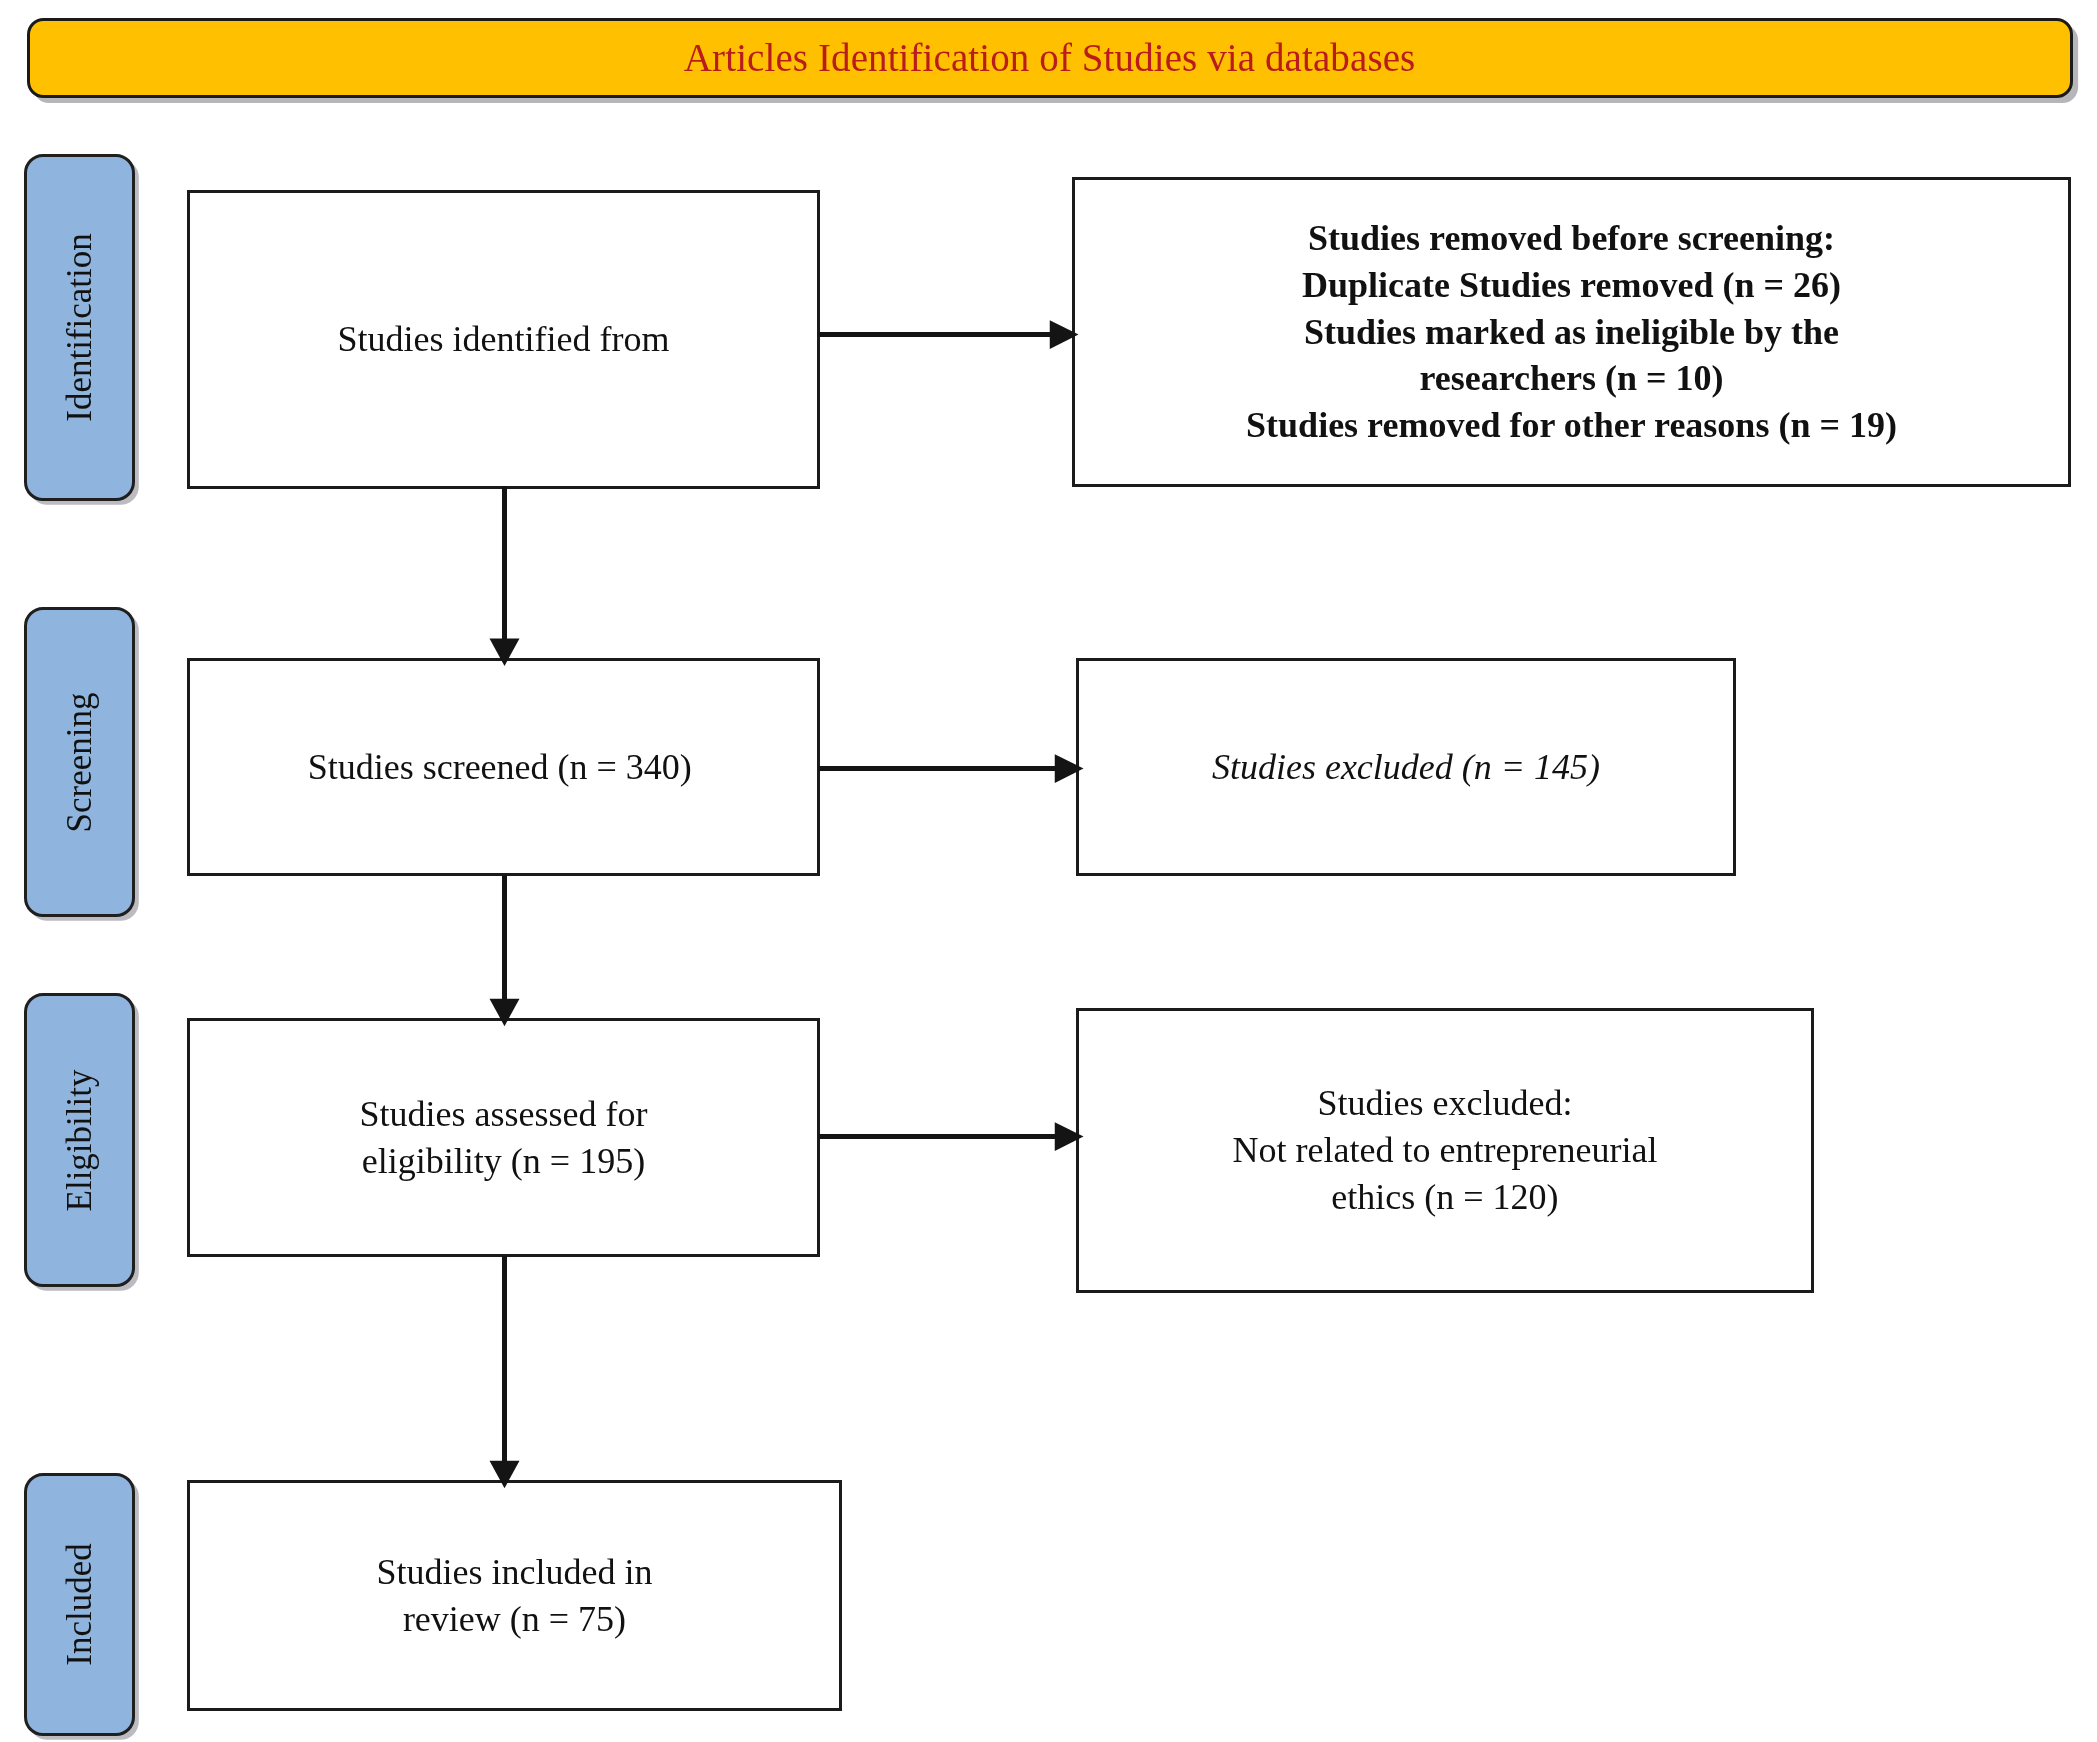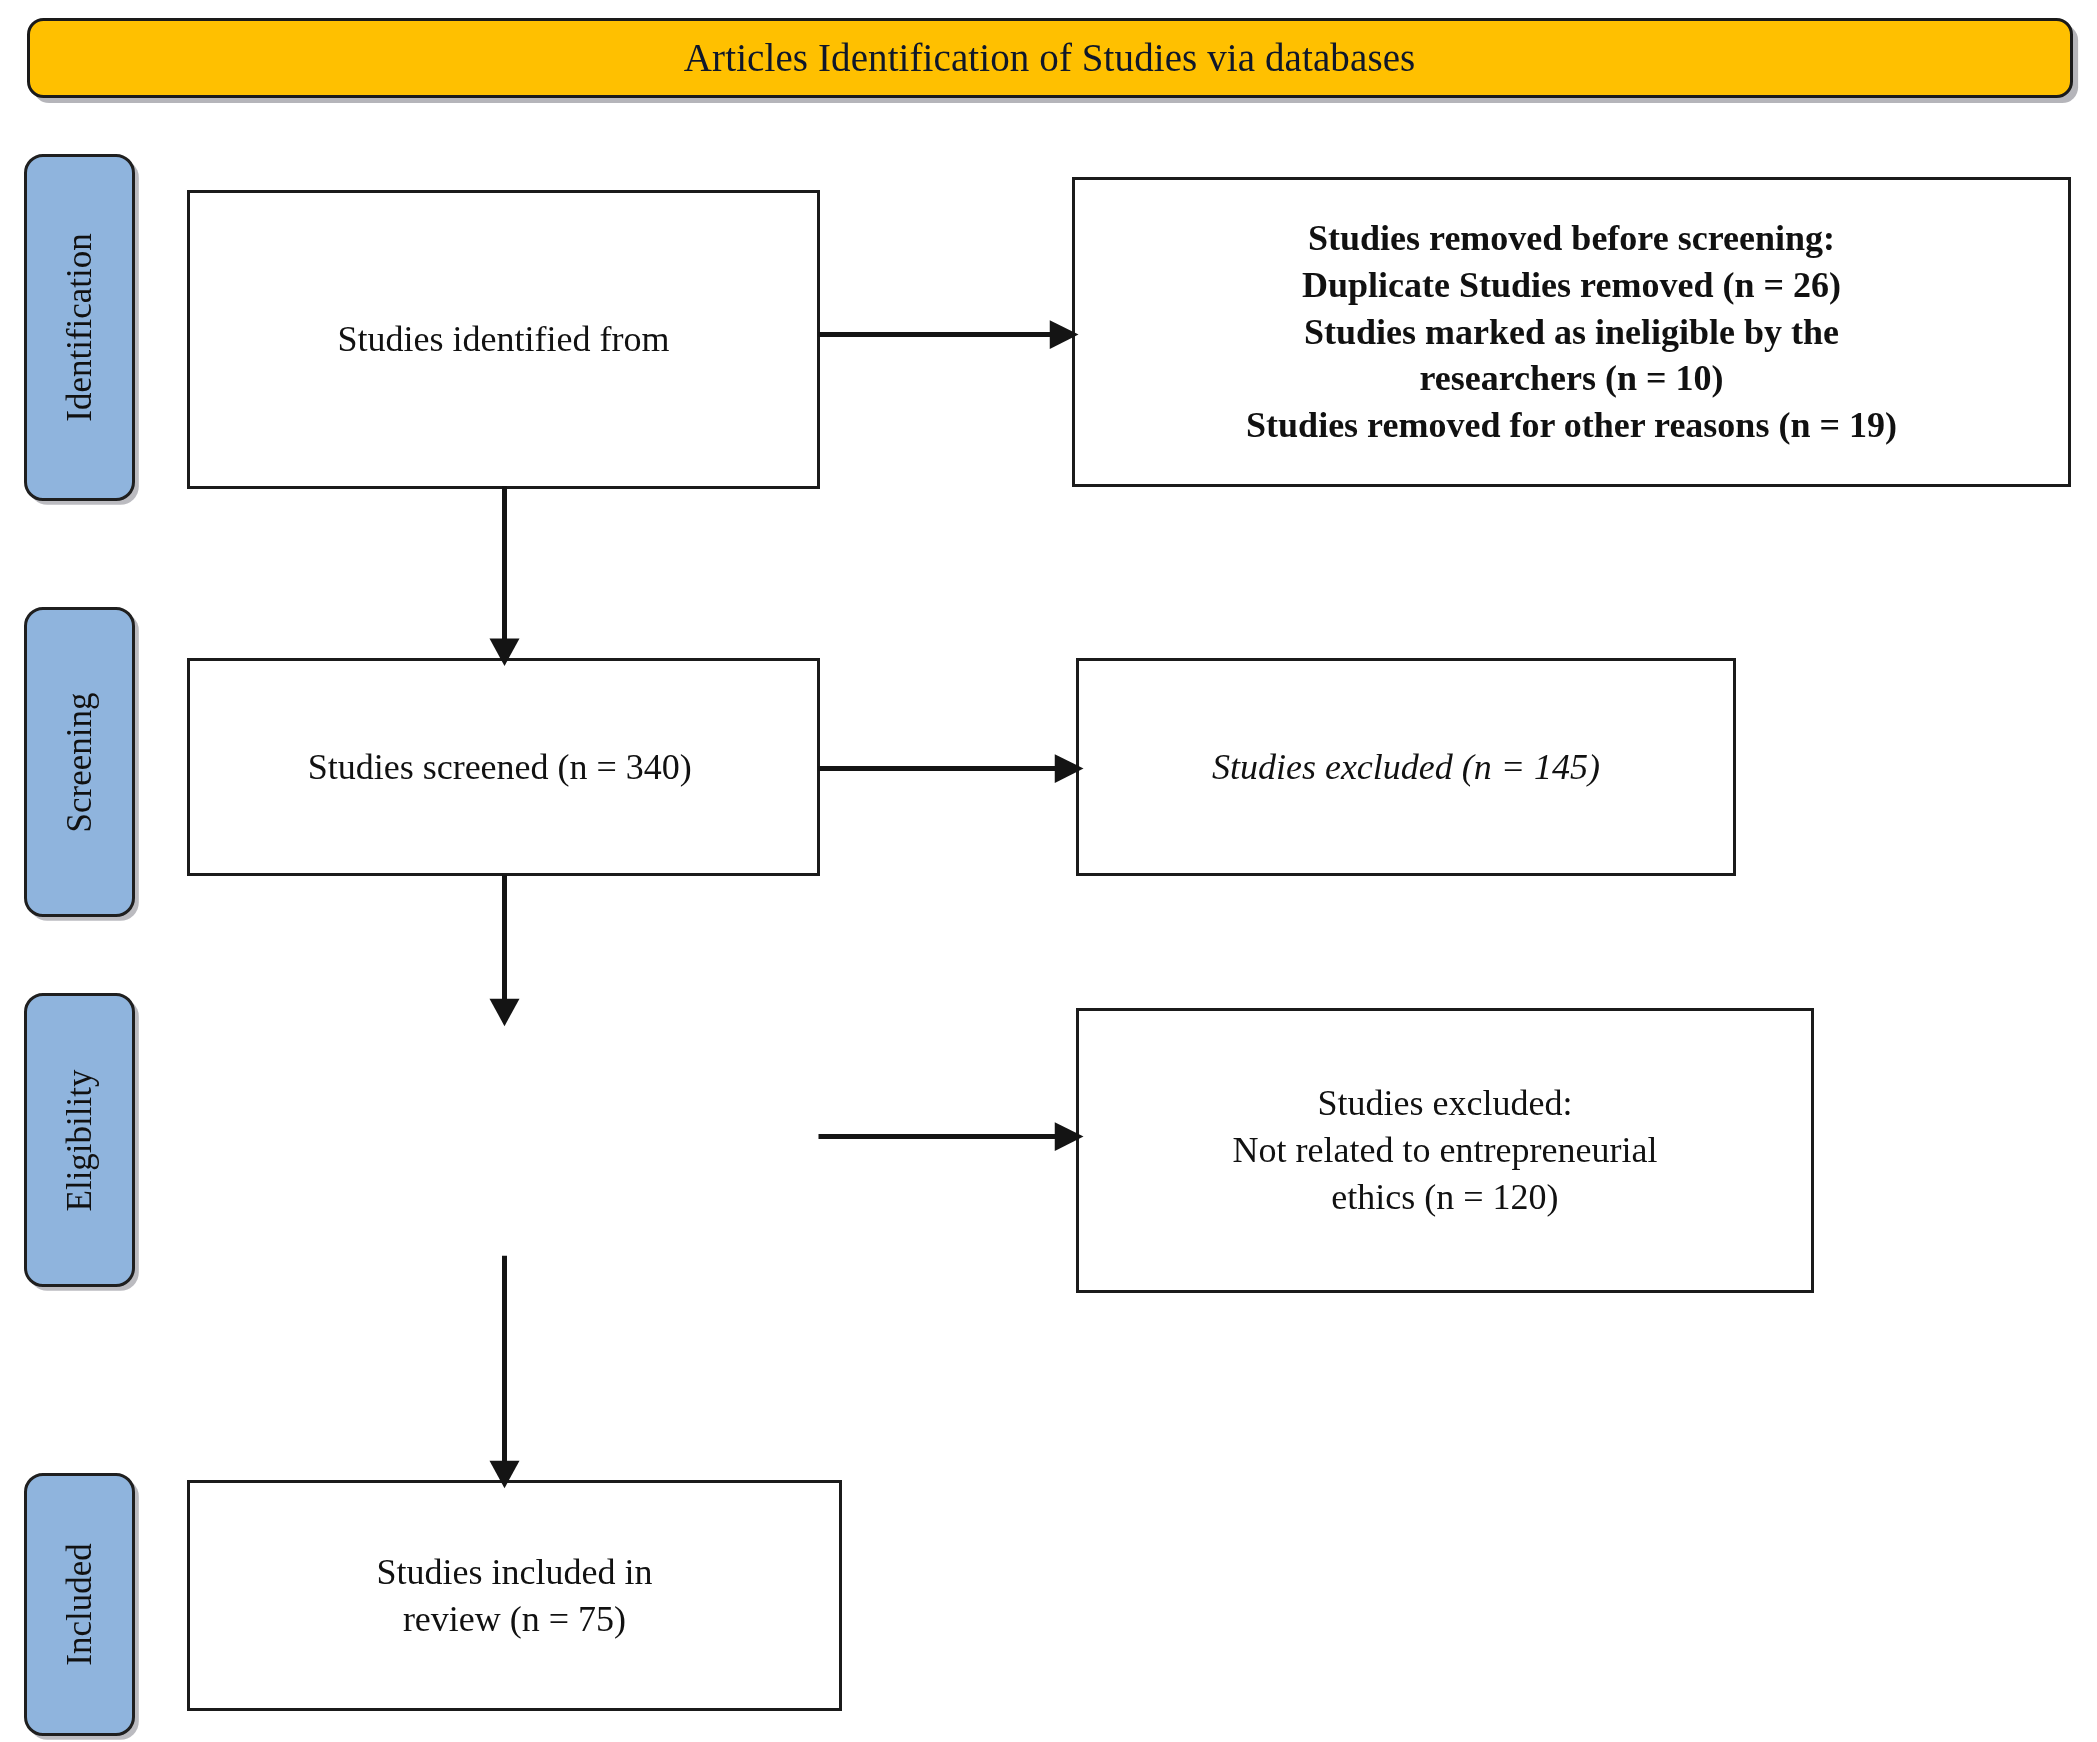--- a/index.html
+++ b/index.html
@@ -29,21 +29,21 @@
     border: 3.2px solid #1a1a1a;
     border-radius: 16.5px;
     box-shadow: 5.7px 5.7px 0 -0.6px rgba(120,120,130,0.55);
     display: flex;
     align-items: center;
     justify-content: center;
     box-sizing: border-box;
   }
   .header-banner-text {
     font-size: 39px;
-    color: #0f172a;
+    color: #b91c1c;
     line-height: 1;
     letter-spacing: 0.1px;
     white-space: nowrap;
   }
 
   
   .phase-tab {
     position: absolute;
     background: #8FB4DD;
     border: 3.8px solid #1f1f1f;
@@ -150,20 +150,26 @@
         <span class="ln">Studies screened (n = 340)</span>
       </div>
   </div>
 
   <div class="flow-box" id="box-excluded-screen">
     <div class="flow-box-text">
         <span class="ln">Studies excluded (n = 145)</span>
       </div>
   </div>
 
+  <div class="flow-box" id="box-assessed">
+    <div class="flow-box-text">
+        <span class="ln">Studies assessed for</span>
+        <span class="ln">eligibility (n = 195)</span>
+      </div>
+  </div>
 
   <div class="flow-box" id="box-excluded-elig">
     <div class="flow-box-text">
         <span class="ln">Studies excluded:</span>
         <span class="ln">Not related to entrepreneurial</span>
         <span class="ln">ethics (n = 120)</span>
       </div>
   </div>
 
   <div class="flow-box" id="box-included">

